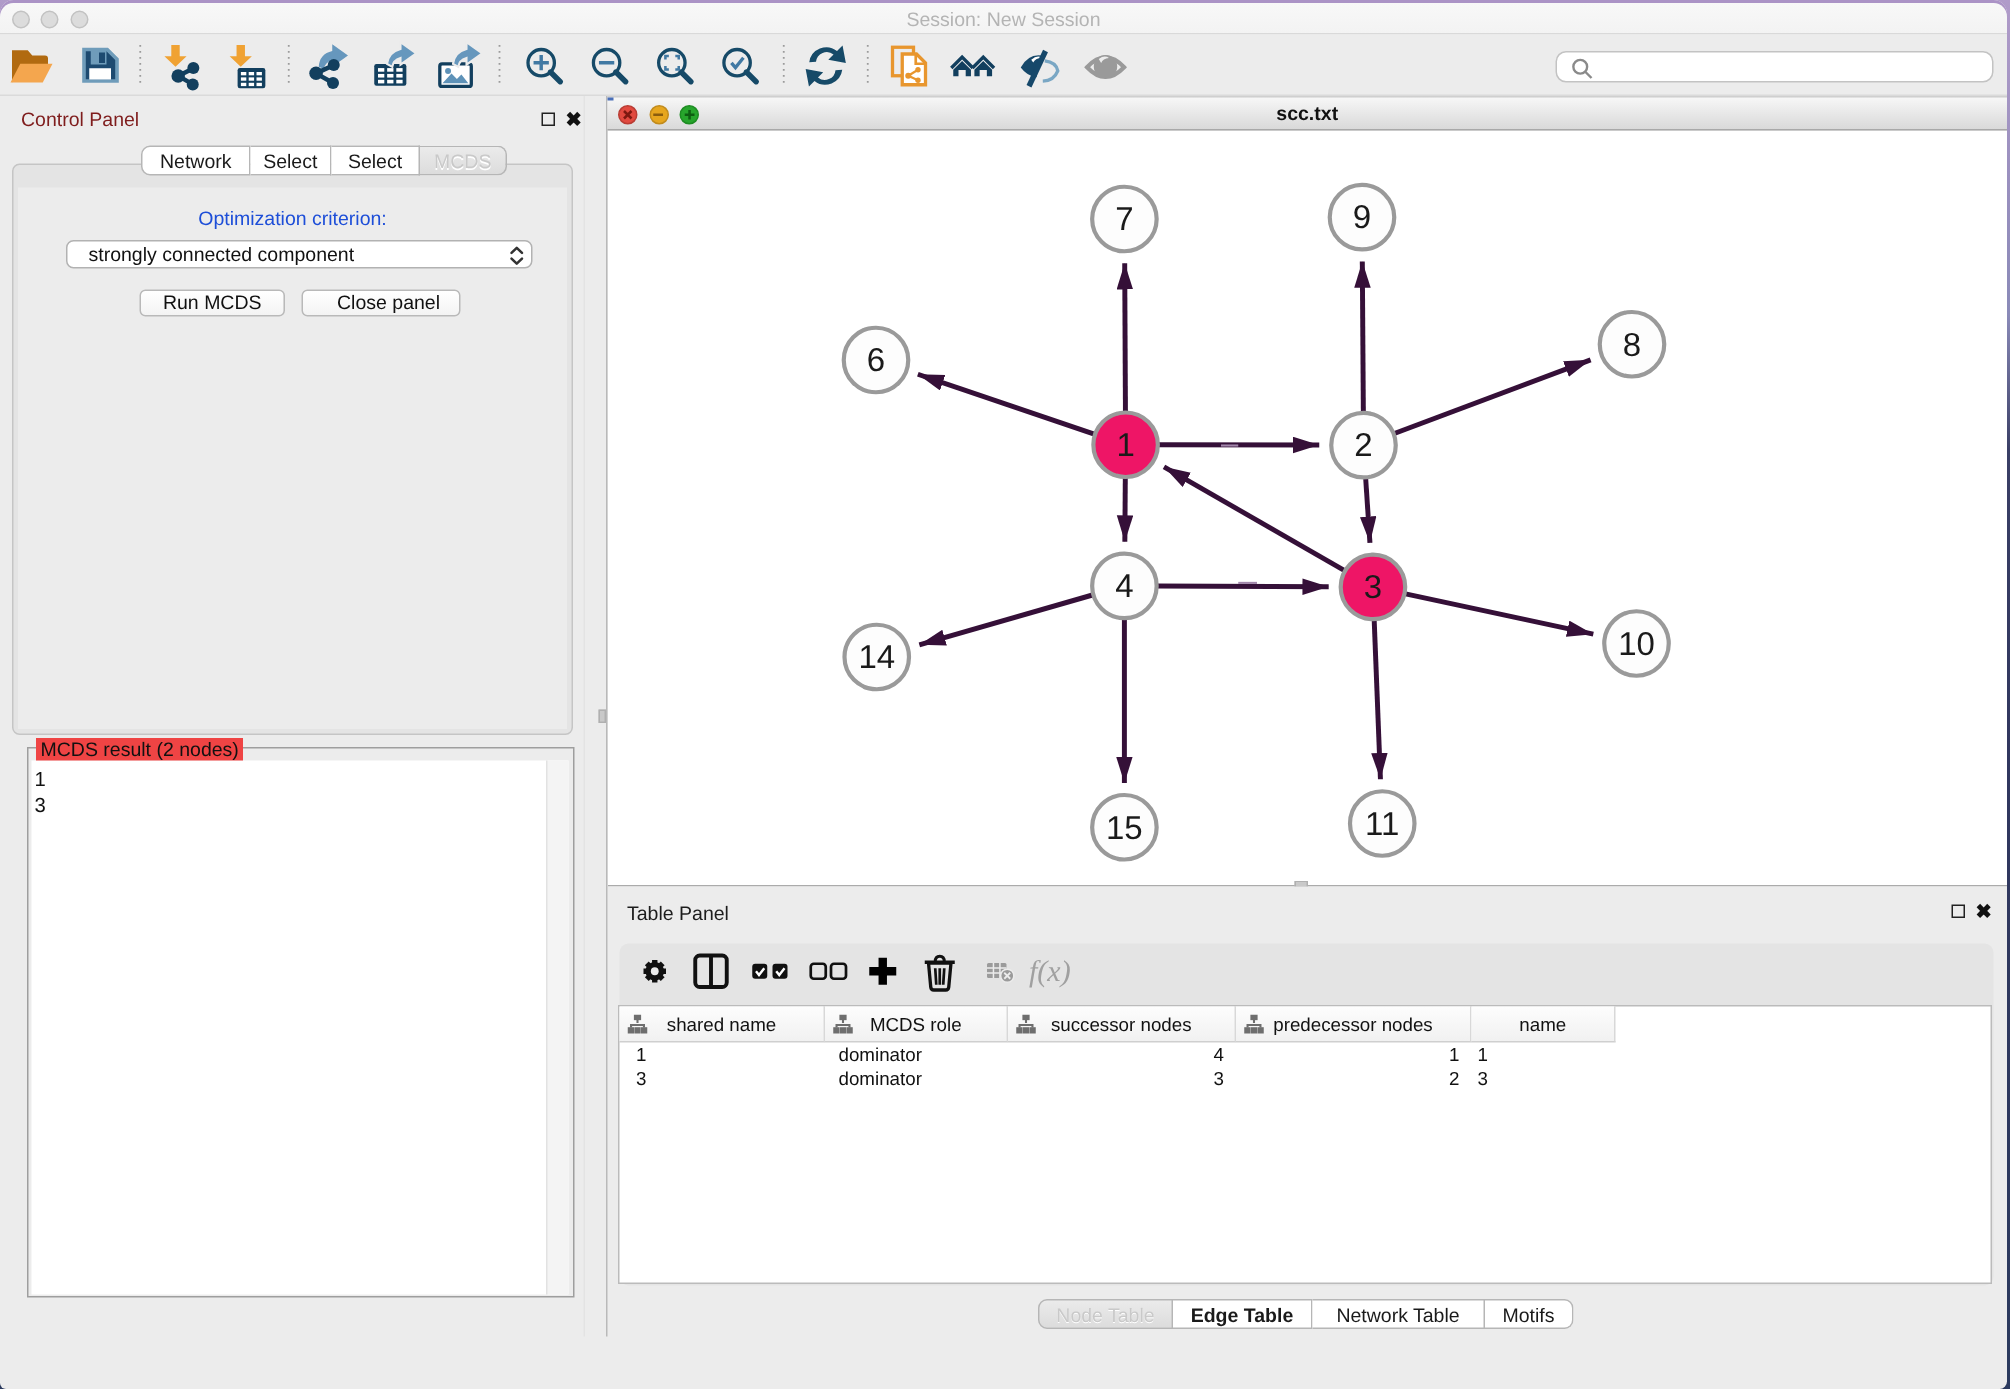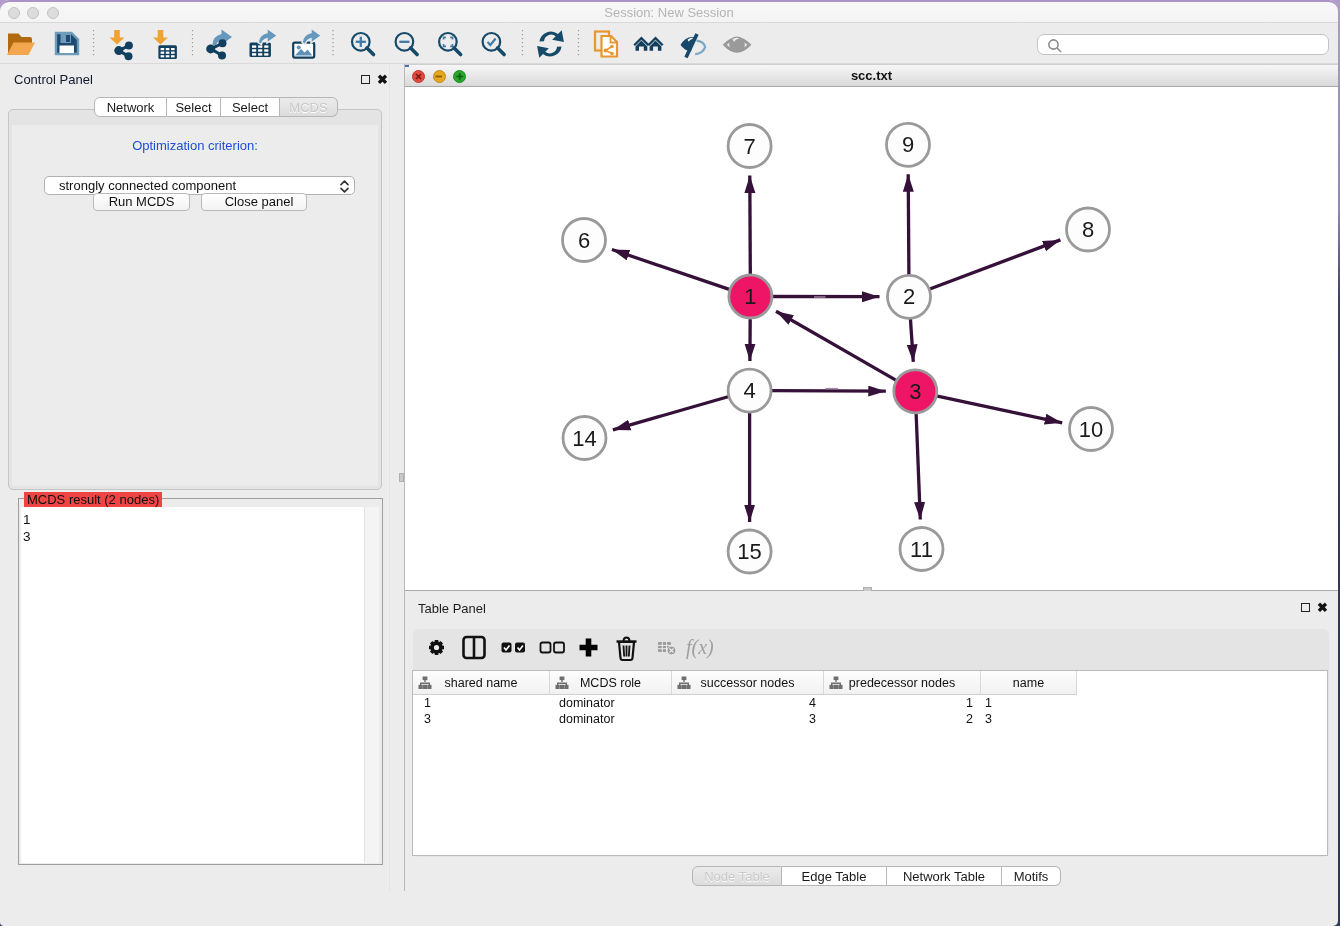--- a/index.html
+++ b/index.html
@@ -15,35 +15,35 @@
   #titlebar { left:0; top:2px; width:1338px; height:21px; border-radius:9px 9px 0 0;
     background:linear-gradient(#f8f8f8,#f3f3f3); border-bottom:1px solid #d9d9d9; }
   .tl { top:4.5px; width:12px; height:12px; border-radius:50%; background:#dcdcdc; border:1px solid #c2c2c2; }
   #wtitle { left:0; top:3px; width:1338px; text-align:center; font-size:13px; color:#b4b4b4; }
   #toolbar { left:0; top:23px; width:1338px; height:41px; background:#ececec; border-bottom:1px solid #dadada; }
   #searchbox { left:1037px; top:11px; width:292px; height:21px; background:#fff;
     border:1px solid #c3c3c3; border-radius:7px; }
 
   
   #cpanel { left:0; top:64px; width:390px; height:827px; background:#ececec; }
-  #cp-title { left:14px; top:8px; font-size:13px; color:#0f172a; }
+  #cp-title { left:14px; top:8px; font-size:13px; color:#7f1d1d; }
   .winbtn-sq { width:9px; height:9px; border:1.5px solid #222; background:transparent; }
   .winbtn-x { font-size:13px; font-weight:bold; color:#111; line-height:11px; }
   #tabs { left:78px; top:33px; height:20px; display:flex; font-size:13px;padding-left:16px; }
   .seg { border:1px solid #b6b6b6; border-left:none; background:#fff; color:#1a1a1a;
     display:flex; align-items:center; justify-content:center; height:20px; }
   .seg.first { border-left:1px solid #b6b6b6; border-radius:6px 0 0 6px; }
   .seg.last  { border-radius:0 6px 6px 0; }
   .seg.sel { background:linear-gradient(#ebebeb,#dcdcdc); color:#c9c9c9; text-shadow:0 1px 0 #fff; }
   #tabpane { left:8px; top:45px; width:374px; height:381px; background:#e4e4e4;
     border:1px solid #c5c5c5; border-radius:5px; }
   #mcdspanel { left:12px; top:61px; width:366px; height:361px; background:#ececec; }
   #optlabel { left:0; top:74px; width:390px; text-align:center; font-size:13px; color:#1d4ed8; }
   #combo { left:44px; top:96px; width:311px; height:19px; background:#fff;
-    border:1px solid #b2b2b2; border-radius:5px; font-size:13px; color:#111;margin-top:16px; }
+    border:1px solid #b2b2b2; border-radius:5px; font-size:13px; color:#111; }
   #combo span { position:absolute; left:14px; top:1px; }
   .btn { background:linear-gradient(#ffffff,#f3f3f3); border:1px solid #b9b9b9; border-radius:4px;
     font-size:13px; color:#111; text-align:center; height:18px; line-height:16px; }
   #btn-run { left:93px; top:129px; width:97px; }
   #btn-close { left:201px; top:129px; width:106px;padding-left:10px; }
   #fieldset { left:18px; top:434px; width:365px; height:367px; border:1px solid #9e9e9e; }
   #fs-legend { left:24px; top:428px; background:#ef4444; padding:0 3px; font-size:13px; color:#111; }
   #fs-white { left:21px; top:443px; width:358px; height:356px; background:#fff; }
   #fs-scroll { left:364px; top:443px; width:15px; height:356px; background:#f4f4f4; border-left:1px solid #e2e2e2; }
   #fs-text { left:23px; top:448px; font-size:13.5px; color:#111; line-height:16.5px; }
@@ -446,18 +446,18 @@
       <div class="trow">
         <div style="left:11px;">3</div>
           <div style="left:146px;">dominator</div>
         <div style="left:383px; width:20px; text-align:right;">3</div>
         <div style="left:540px; width:20px; text-align:right;">2</div>
         <div style="left:572px;">3</div>
       </div>
     </div>
     <div class="abs" id="btabs">
       <div class="seg first sel" style="width:90px;">Node Table</div>
-      <div class="seg" style="width:105px;">Edge Table</div>
+      <div class="seg" style="width:93px;font-weight:bold;">Edge Table</div>
       <div class="seg" style="width:115px;">Network Table</div>
       <div class="seg last" style="width:59px;">Motifs</div>
     </div>
   </div>
 </div>
 
 </body></html>

